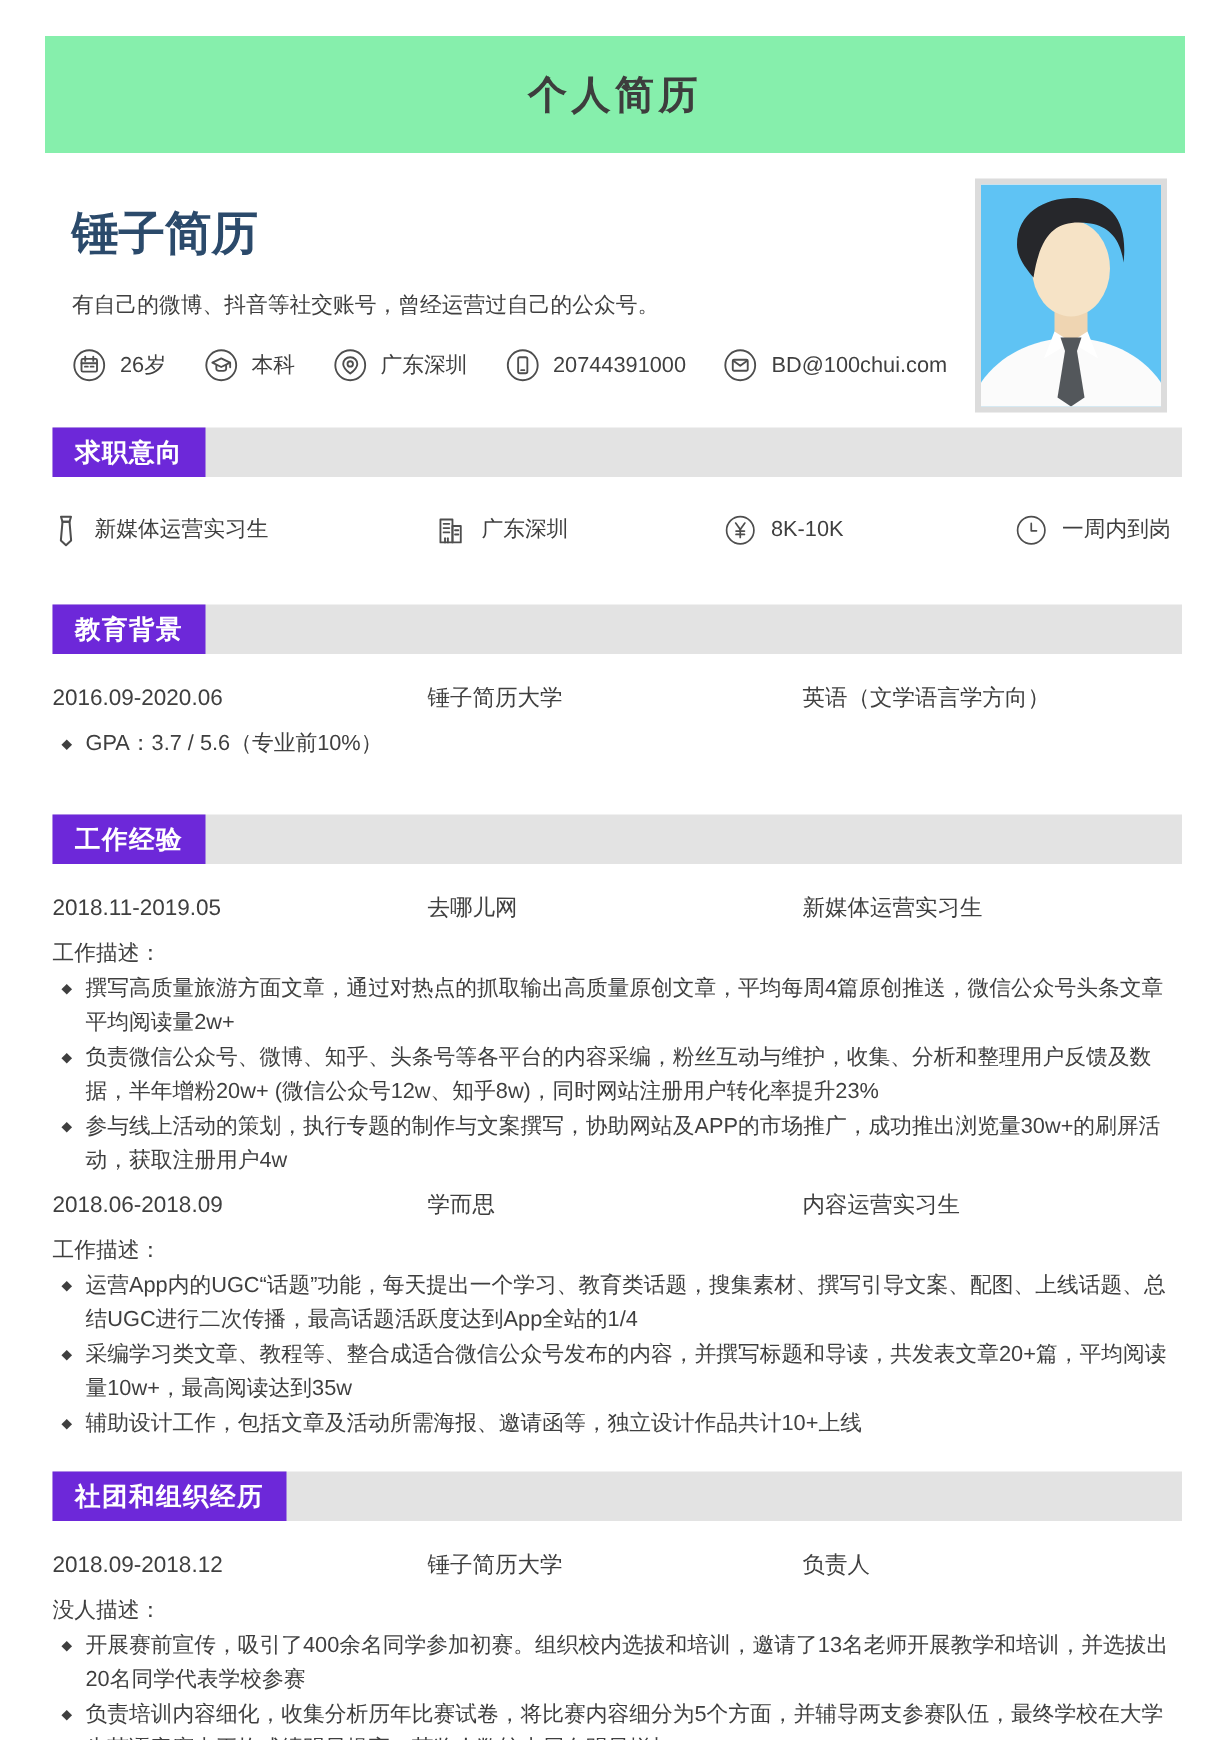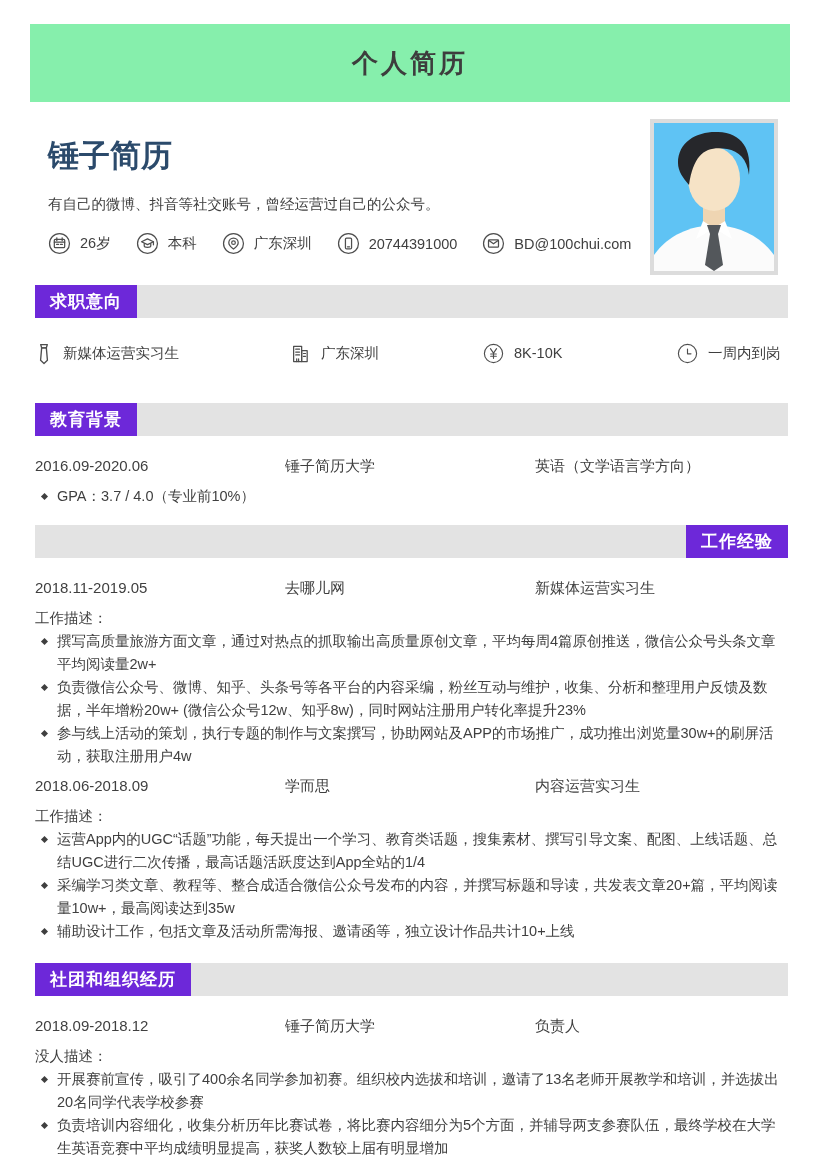--- a/index.html
+++ b/index.html
@@ -44,21 +44,21 @@
   .row3 { display:grid; grid-template-columns:250px 250px 1fr;
     font-size:15px; font-weight:400; line-height:23px; }
 
   .desc-label { margin-top:8px; font-size:14.5px; line-height:23px; }
 
   ul.bullets { list-style:none; }
   ul.bullets li { position:relative; padding-left:22px; font-size:14.5px; line-height:23px; }
   ul.bullets li::before { content:""; position:absolute; left:7px; top:9px;
     width:5px; height:5px; background:#3f3f3f; transform:rotate(45deg); }
 
-  .mt-30 { margin-top:30px; } .mt-38 { margin-top:38px; } .mt-35 { margin-top:17px;text-align:right; }
+  .mt-30 { margin-top:30px; } .mt-38 { margin-top:38px; } .mt-35 { margin-top:35px; }
   .mt-20s { margin-top:20px; } .mt-18 { margin-top:18px; } .mt-8 { margin-top:8px; }
   .mt-6 { margin-top:6px; }
 
   .icon { stroke:#4e4e4e; fill:none; stroke-width:1.3; stroke-linecap:round; stroke-linejoin:round; }
 </style>
 </head>
 <body>
 
 <div class="top-bar">
   <div class="top-title">个人简历</div>
@@ -180,21 +180,21 @@
 <div class="sec-bar mt-38">
   <span class="sec-badge">教育背景</span>
 </div>
 <div class="sec-body">
   <div class="row3 mt-18">
     <span>2016.09-2020.06</span>
     <span>锤子简历大学</span>
     <span>英语（文学语言学方向）</span>
   </div>
   <ul class="bullets mt-8">
-    <li>GPA：3.7 / 4.0（专业前10%）</li>
+    <li>GPA：3.7 / 5.6（专业前10%）</li>
   </ul>
 </div>
 
 <div class="sec-bar mt-35">
   <span class="sec-badge">工作经验</span>
 </div>
 <div class="sec-body">
 
   <div class="row3 mt-18">
     <span>2018.11-2019.05</span>

